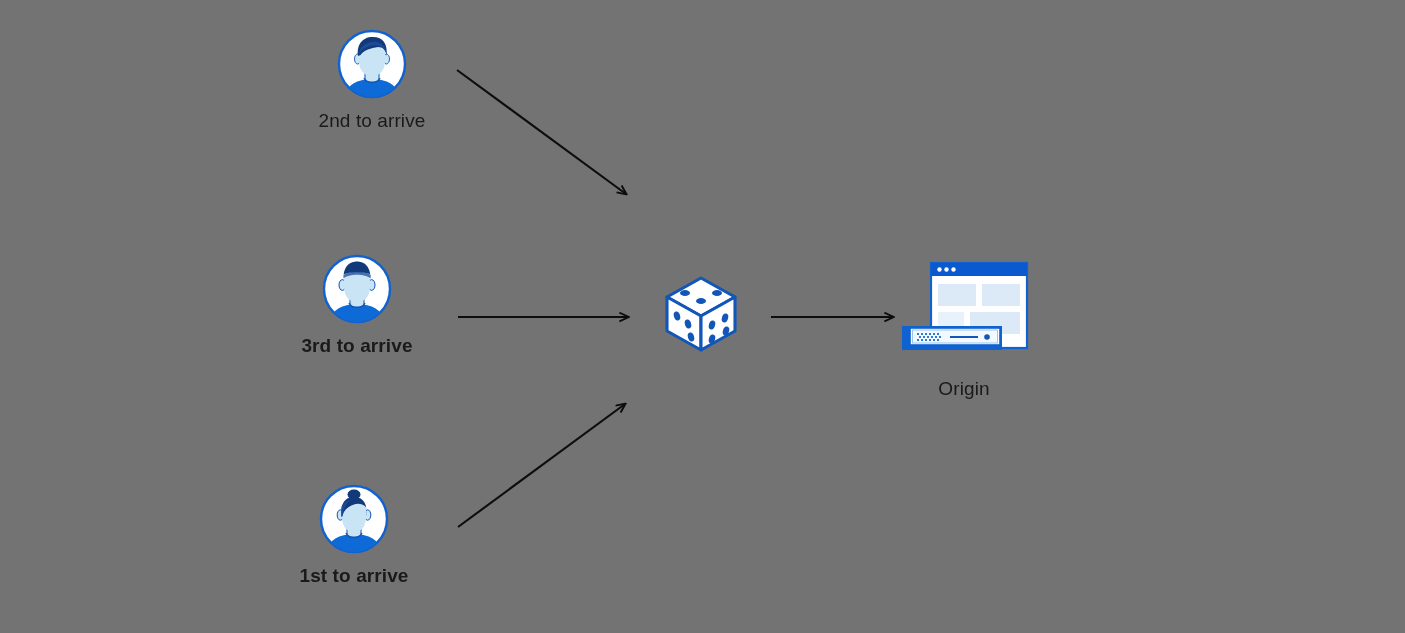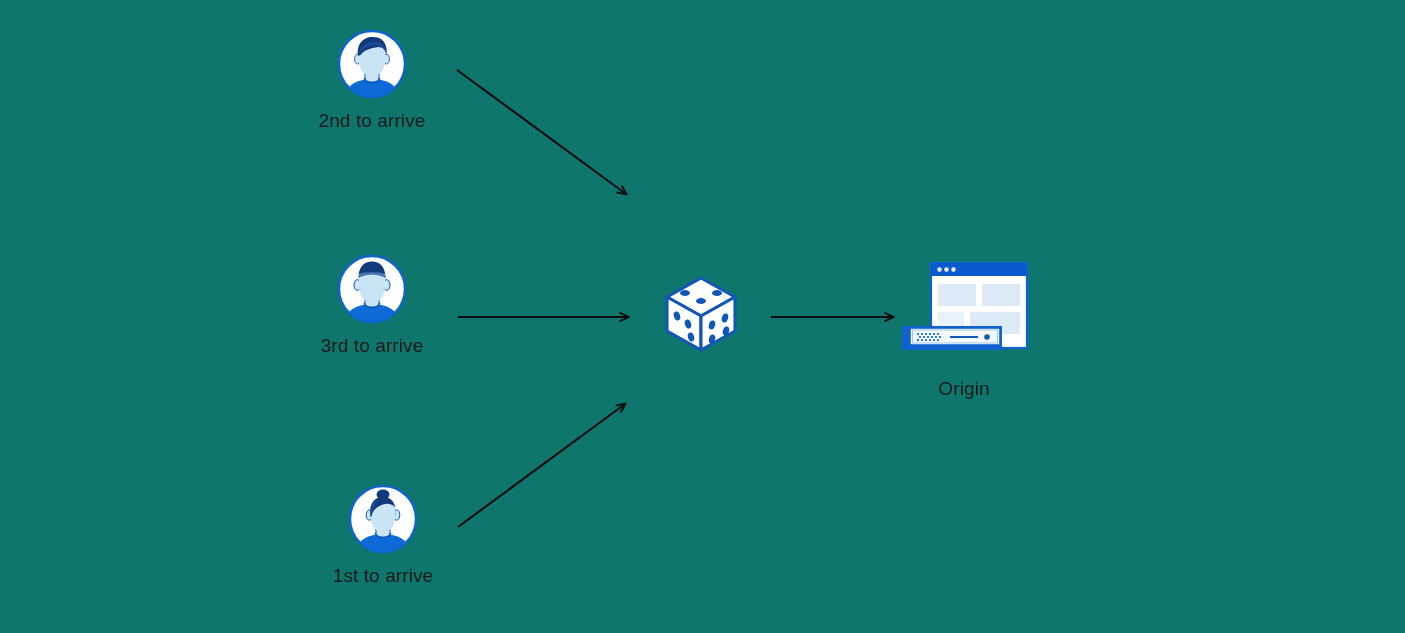--- a/index.html
+++ b/index.html
@@ -7,21 +7,21 @@
     padding: 0;
     background: #ffffff;
   }
   body {
     font-family: "Liberation Sans", sans-serif;
   }
   #canvas {
     position: relative;
     width: 1405px;
     height: 633px;
-    background: #0f766e;
+    background: #737373;
     overflow: hidden;
   }
   .node {
     position: absolute;
     display: flex;
     flex-direction: column;
     align-items: center;
   }
   .node-label {
     margin-top: 10px;
@@ -92,21 +92,21 @@
           <path d="M23 24 C23 13 49 13 49 24 L49 33 C49 44 42 48 36 48 C30 48 23 44 23 33 Z" fill="#c9e4f5"></path>
 
           <path d="M22 28 C20 13 31 8 37 9 C47 9 52 16 50.5 28 C50 22 47 19 42 19 C35 20 28 22 24.5 27 Z" fill="#123a7a"></path>
           <path d="M22.5 27 C24 18 32 13 40 14 C46 15 50 19 50.5 26 C48 18 41 16 34 18 C28.5 19.6 24.5 23 22.5 27 Z" fill="#1b4b97"></path>
         </g>
       </svg>
     </div>
     <div class="node-label">2nd to arrive</div>
   </div>
 
-  <div class="node" style="left:316px; top:253px; width:112px;">
+  <div class="node" style="left:301px; top:253px; width:112px;font-weight:bold;">
     <div class="avatar-wrap">
       <svg viewBox="0 0 72 72" width="72" height="72">
         <defs>
           <clipPath id="clipB">
               <circle cx="36" cy="36" r="33"></circle>
             </clipPath>
         </defs>
         <circle cx="36" cy="36" r="33" fill="#ffffff" stroke="#0f62cf" stroke-width="2.4"></circle>
         <g clip-path="url(#clipB)">
           <path d="M7 72 C9 58 20 51 36 51 C52 51 63 58 65 72 Z" fill="#0d6ad6"></path>
@@ -117,21 +117,21 @@
           <path d="M23 24 C23 13 49 13 49 24 L49 34 C49 45 42 49 36 49 C30 49 23 45 23 34 Z" fill="#c9e4f5"></path>
 
           <path d="M22.4 26 C22.4 12 30 8.5 36 8.5 C42 8.5 49.6 12 49.6 26 L49.6 21.5 C44 18.5 28 18.5 22.4 21.5 Z" fill="#123a7a"></path>
           <path d="M22.4 22.5 C26 17.5 46 17.5 49.6 22.5 L49.6 25.5 C44 20.5 28 20.5 22.4 25.5 Z" fill="#1b4b97" opacity="0.75"></path>
         </g>
       </svg>
     </div>
     <div class="node-label">3rd to arrive</div>
   </div>
 
-  <div class="node" style="left:327px; top:483px; width:112px;">
+  <div class="node" style="left:298px; top:483px; width:112px;font-weight:bold;">
     <div class="avatar-wrap">
       <svg viewBox="0 0 72 72" width="72" height="72">
         <defs>
           <clipPath id="clipC">
               <circle cx="36" cy="36" r="33"></circle>
             </clipPath>
         </defs>
         <circle cx="36" cy="36" r="33" fill="#ffffff" stroke="#0f62cf" stroke-width="2.4"></circle>
         <g clip-path="url(#clipC)">
           <path d="M7 72 C9 58 20 51 36 51 C52 51 63 58 65 72 Z" fill="#0d6ad6"></path>

